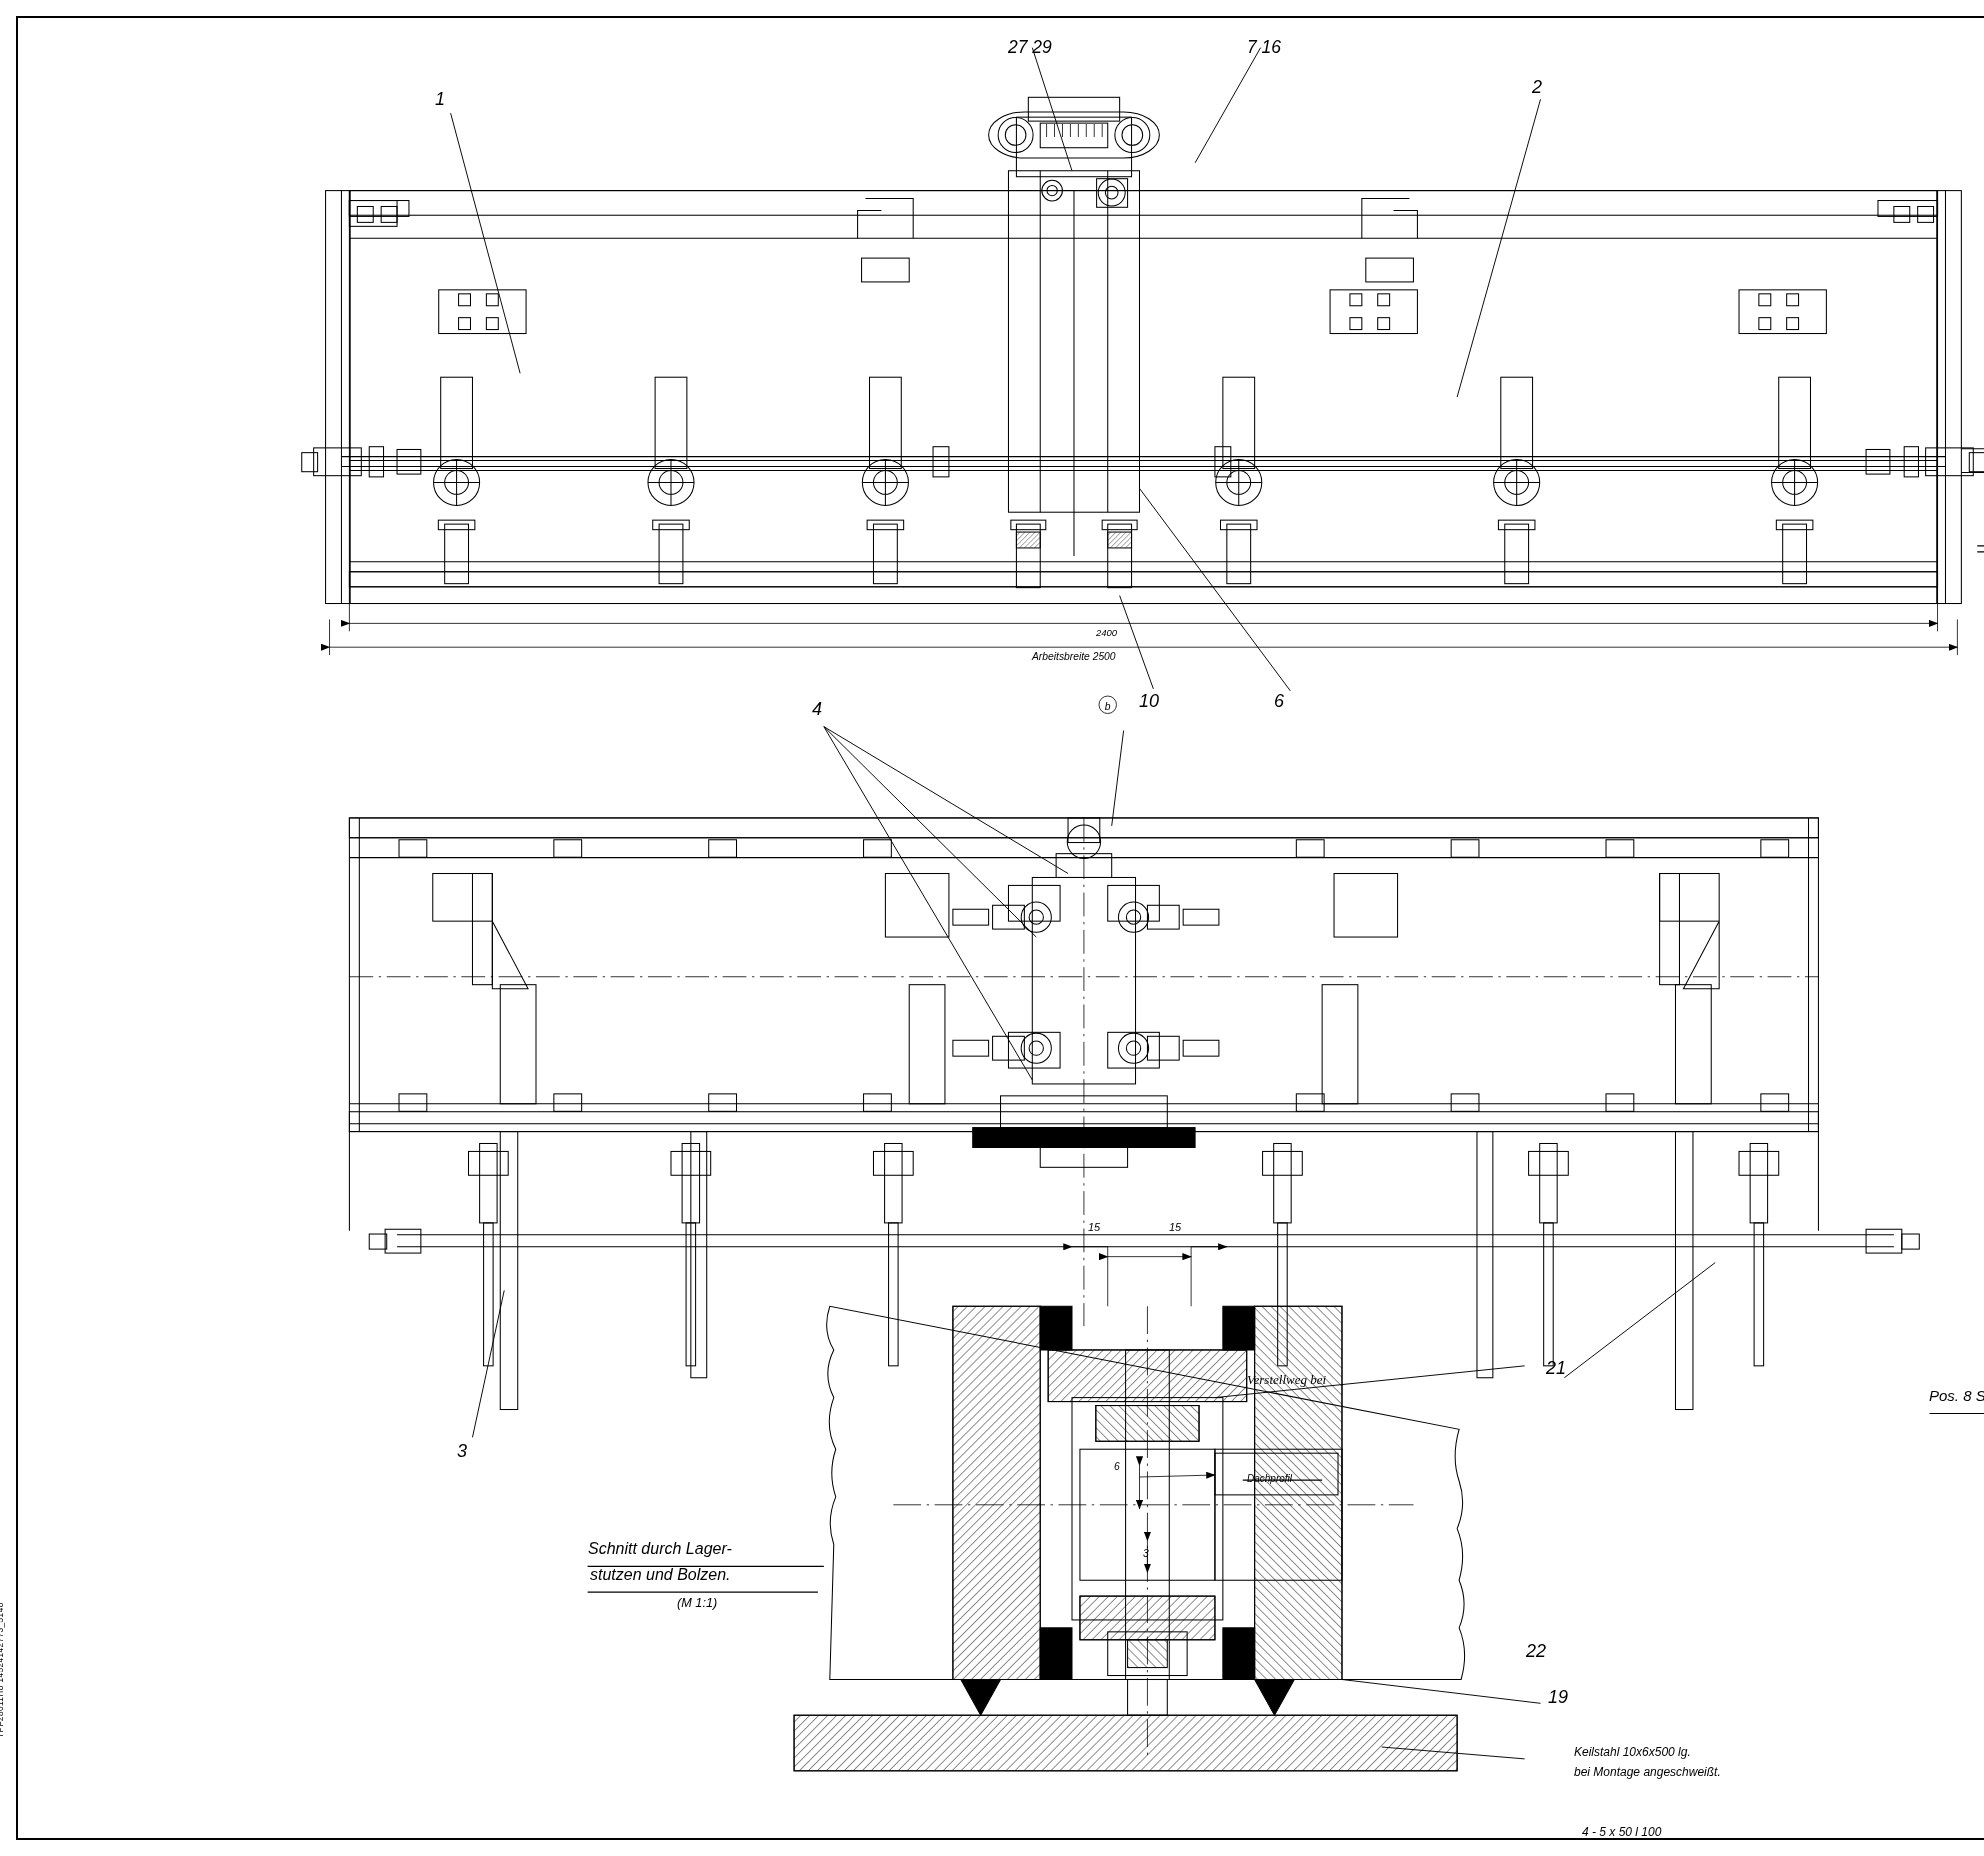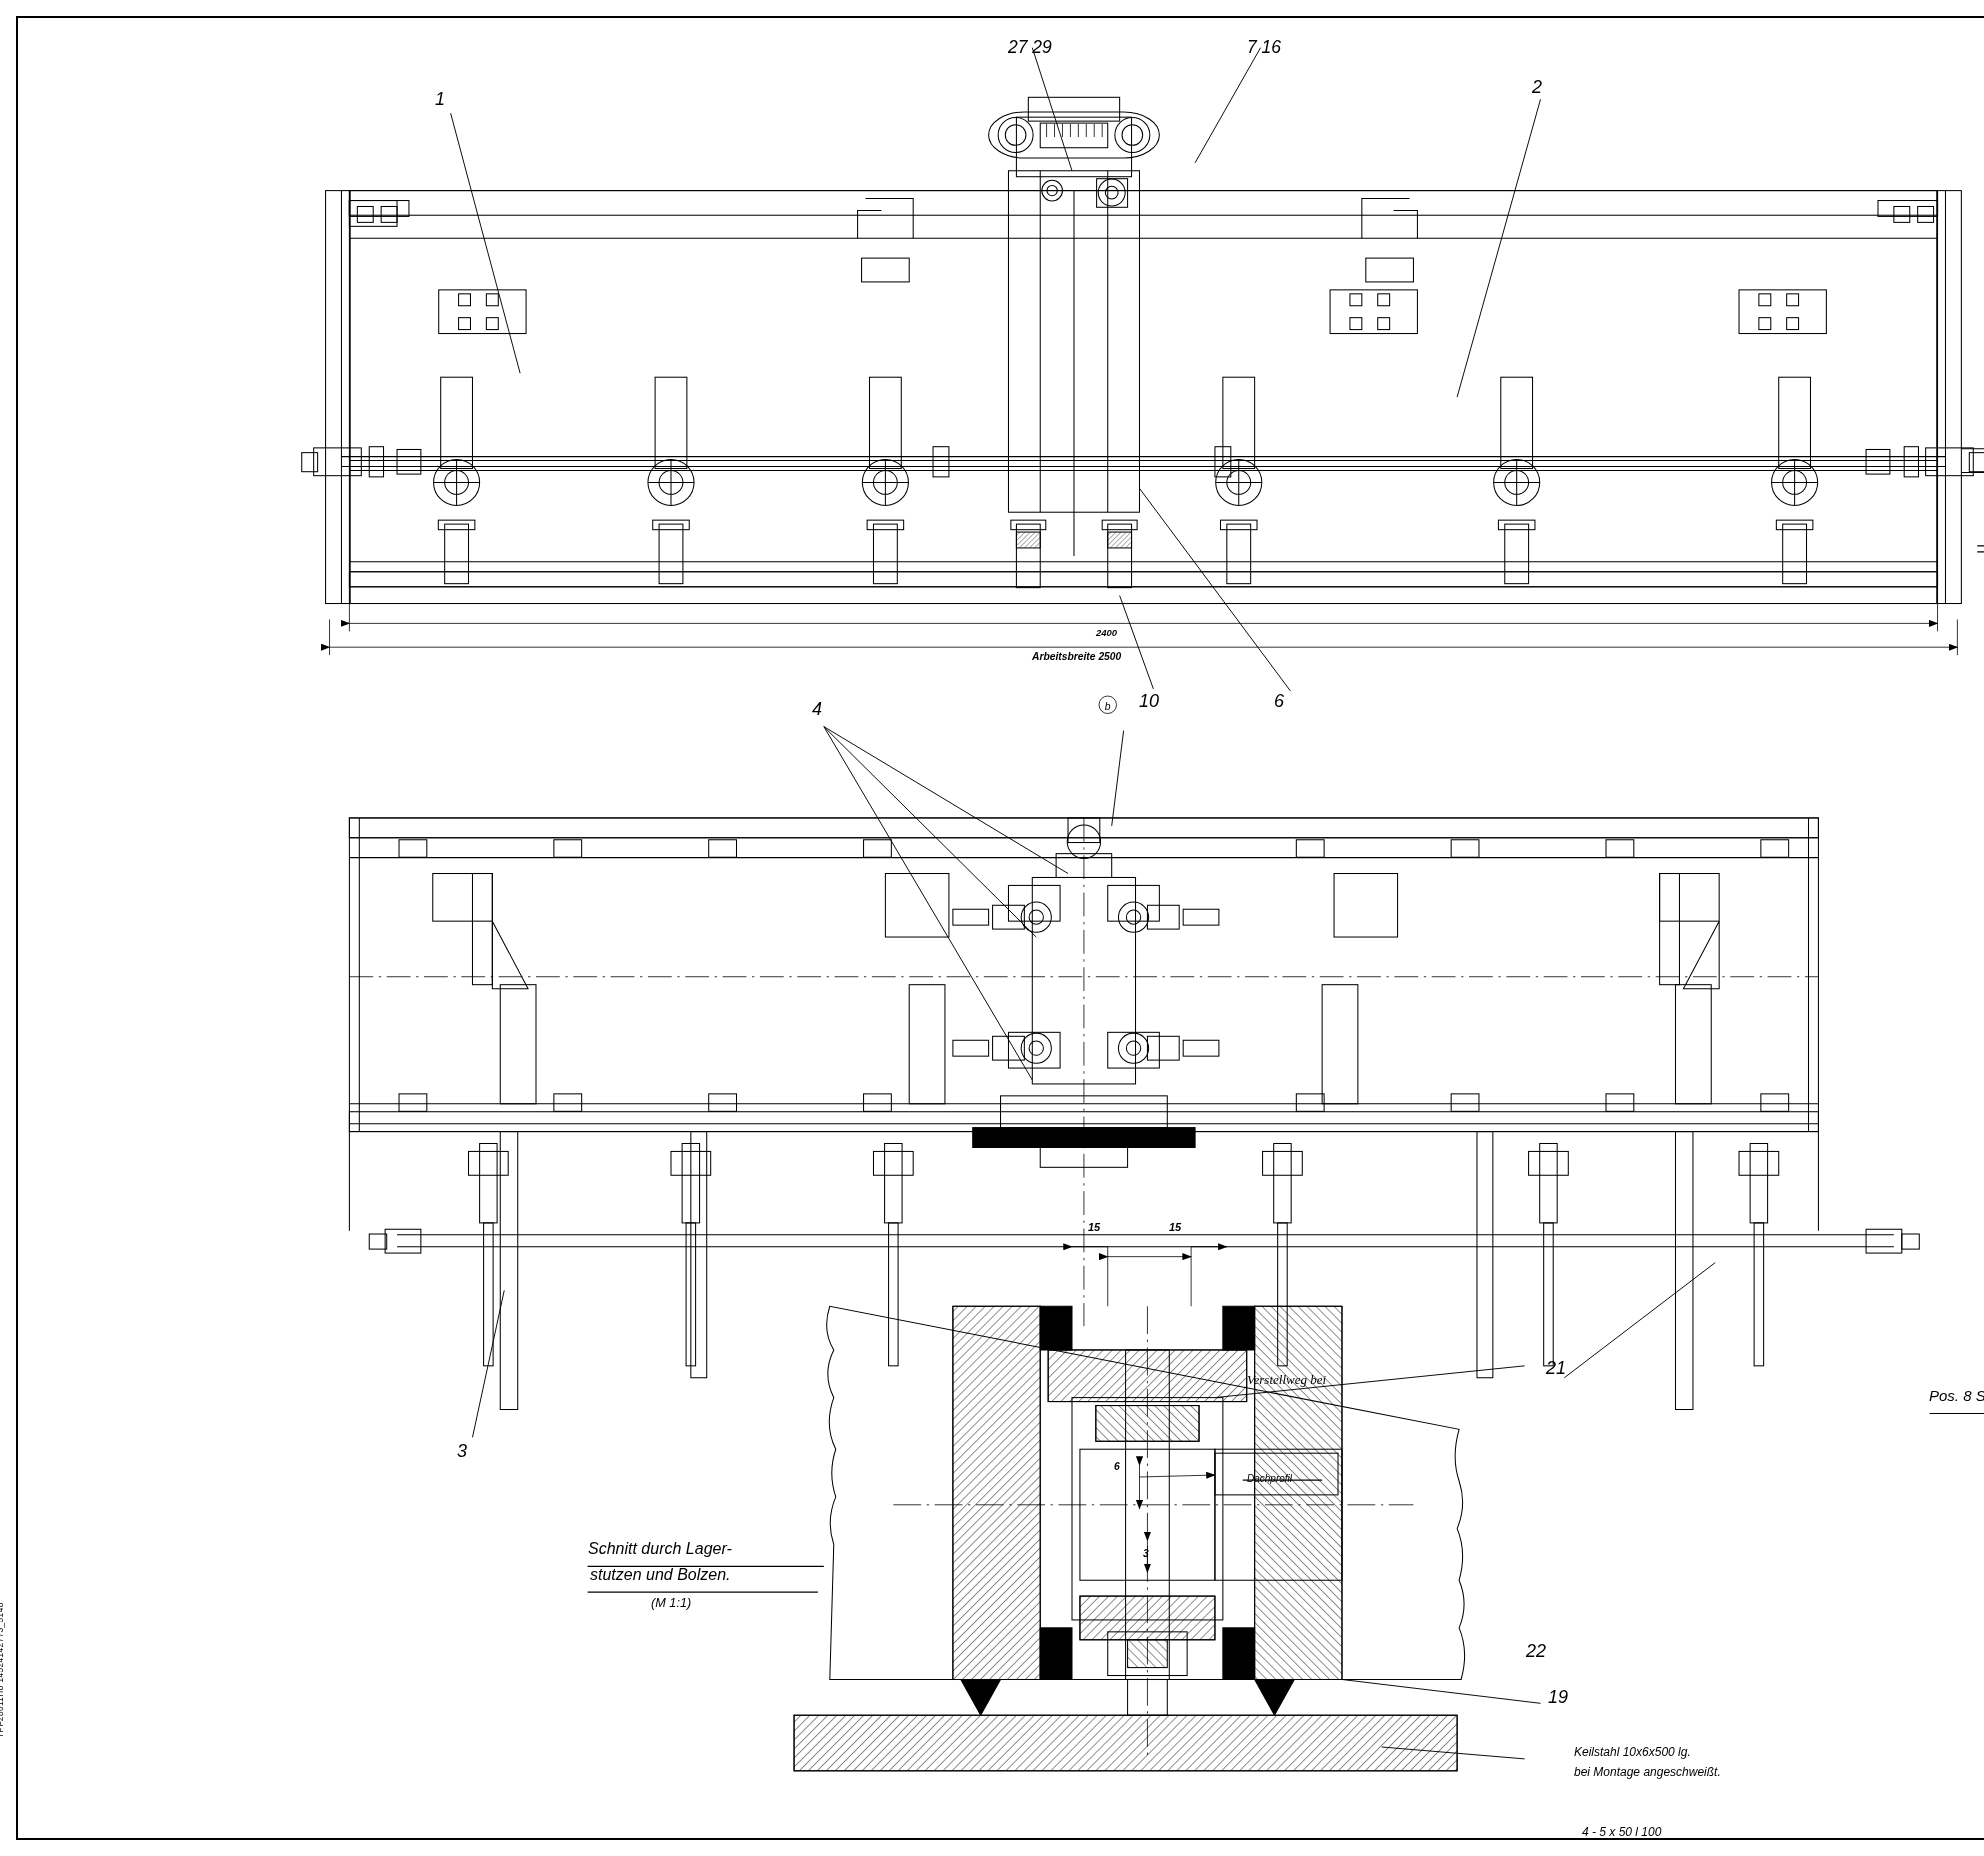--- a/index.html
+++ b/index.html
@@ -16,21 +16,21 @@
   }
   .abs{position:absolute;}
   .lbl{position:absolute;font-style:italic;white-space:nowrap;}
   .num{font-style:italic;font-weight:400;}
   svg{display:block;}
   #sidecode{
     position:absolute;left:4.8px;bottom:119px;
     transform:rotate(-90deg);transform-origin:left bottom;
     font-size:8.3px;letter-spacing:0.4px;white-space:nowrap;
   }
-  .cap{position:absolute;font-style:italic;text-align:center;white-space:nowrap;font-weight:bold;}
+  .cap{position:absolute;font-style:italic;text-align:center;white-space:nowrap;}
 </style>
 </head>
 <body>
 
 <div id="sheet">
 
   <div class="frame"></div>
 
   <svg class="abs" style="left:0;top:0" width="2626" height="1857" viewBox="0 0 6614 4677">
     <defs>
@@ -567,21 +567,21 @@
 
   <div class="cap" style="left:1088px;top:1221px;font-size:11px;">15</div>
   <div class="cap" style="left:1169px;top:1221px;font-size:11px;">15</div>
   <div class="cap" style="left:1114px;top:1461px;font-size:10.3px;">6</div>
   <div class="cap" style="left:1143px;top:1548px;font-size:10.3px;">3</div>
 
   <div class="lbl" style="left:1929px;top:1387px;font-size:15px;">Pos. 8  Schutzabdeckung nicht gezeichnet.</div>
 
   <div class="lbl" style="left:588px;top:1540px;font-size:16px;text-align:right;">Schnitt durch Lager-</div>
   <div class="lbl" style="left:590px;top:1566px;font-size:16px;">stutzen und Bolzen.</div>
-  <div class="lbl" style="left:651px;top:1596px;font-size:12.7px;">(M 1:1)</div>
+  <div class="lbl" style="left:677px;top:1596px;font-size:12.7px;">(M 1:1)</div>
 
   <div class="lbl" style="left:1247px;top:1372px;font-size:13px;font-family:Liberation Serif, serif;">Verstellweg bei</div>
   <div class="lbl" style="left:1247px;top:1473px;font-size:10px;">Dachprofil</div>
 
   <div class="lbl" style="left:1574px;top:1745px;font-size:12px;">Keilstahl 10x6x500 lg.</div>
   <div class="lbl" style="left:1574px;top:1765px;font-size:12px;">bei Montage angeschweißt.</div>
   <div class="lbl" style="left:1582px;top:1784px;font-size:12px;margin-top:41px;">4 - 5 x 50 l 100</div>
 
   <div id="sidecode">TPF28011H8 14524142773_5148</div>
 

